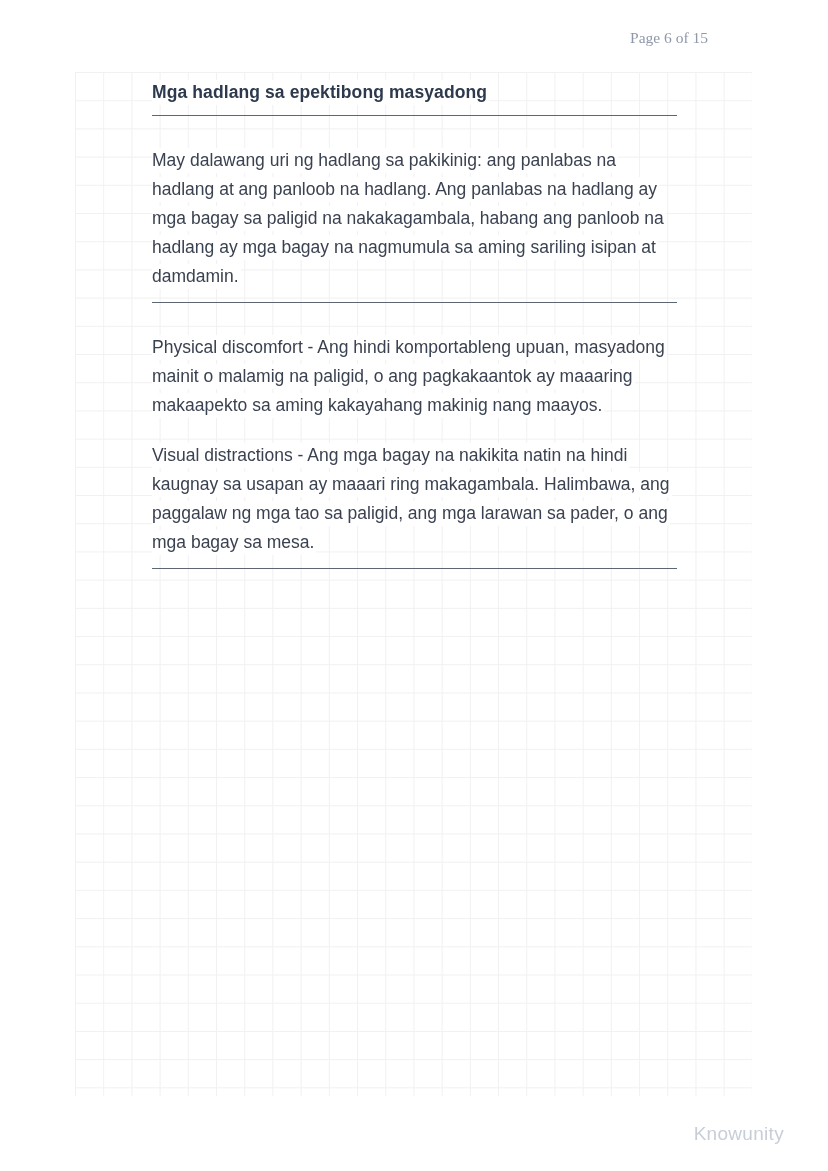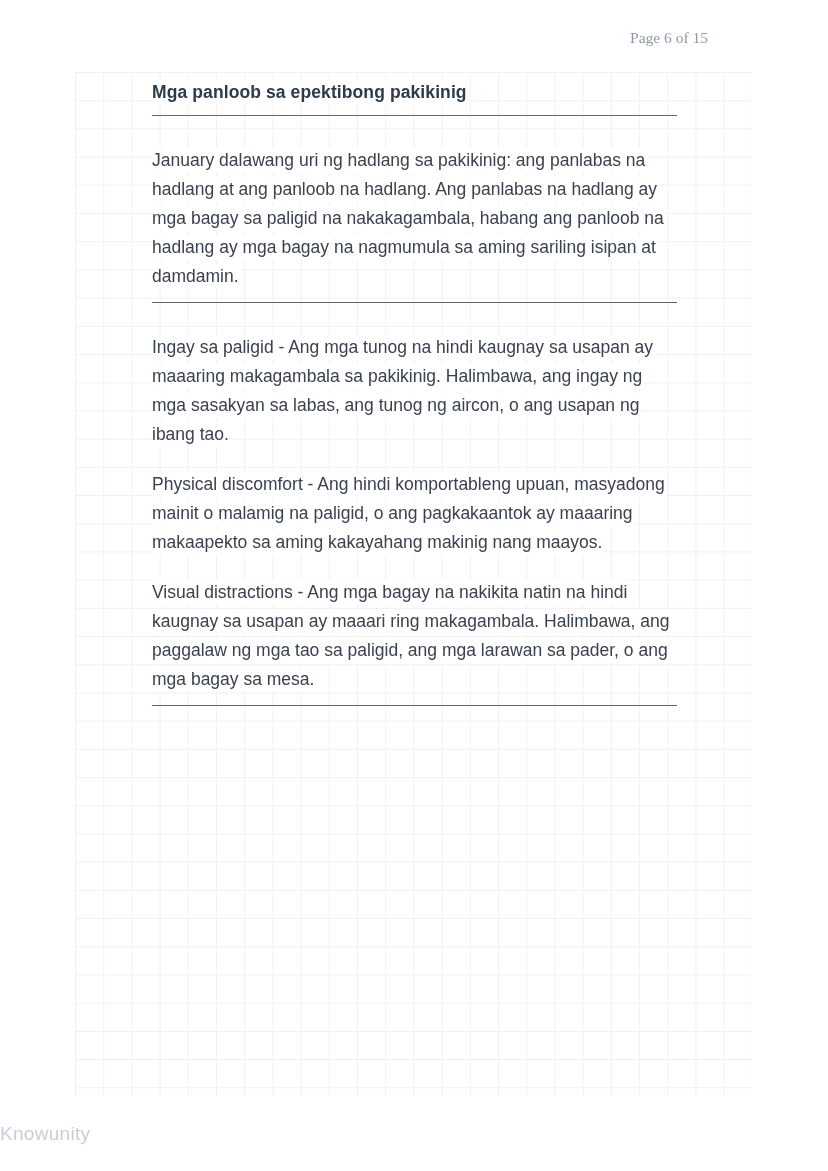--- a/index.html
+++ b/index.html
@@ -75,45 +75,44 @@
     background: var(--paper);
     padding: 2px 2px 3px 0;
     -webkit-box-decoration-break: clone;
     box-decoration-break: clone;
   }
   .page-footer {
     position: absolute;
     left: 0;
     bottom: 26px;
     width: 100%;
-    text-align: left;
+    text-align: right;
     font-size: 19px;
     color: var(--footer_brand);
     letter-spacing: 0.3px;
   }
 </style>
 </head>
 <body>
 
 <div class="page">
 
   <div class="page-header">Page 6 of 15</div>
 
   <div class="sheet">
     <section class="content">
 
-      <h2><span class="strip">Mga panloob sa epektibong pakikinig</span></h2>
+      <h2><span class="strip">Mga hadlang sa epektibong masyadong</span></h2>
       <hr class="heading-rule">
 
 
-      <p><span class="strip">January dalawang uri ng hadlang sa pakikinig: ang panlabas na hadlang at ang panloob na hadlang. Ang panlabas na hadlang ay mga bagay sa paligid na nakakagambala, habang ang panloob na hadlang ay mga bagay na nagmumula sa aming sariling isipan at damdamin.</span></p>
+      <p><span class="strip">May dalawang uri ng hadlang sa pakikinig: ang panlabas na hadlang at ang panloob na hadlang. Ang panlabas na hadlang ay mga bagay sa paligid na nakakagambala, habang ang panloob na hadlang ay mga bagay na nagmumula sa aming sariling isipan at damdamin.</span></p>
 
       <hr class="heading-rule">
 
-      <p><span class="strip">Ingay sa paligid - Ang mga tunog na hindi kaugnay sa usapan ay maaaring makagambala sa pakikinig. Halimbawa, ang ingay ng mga sasakyan sa labas, ang tunog ng aircon, o ang usapan ng ibang tao.</span></p>
 
       <p><span class="strip">Physical discomfort - Ang hindi komportableng upuan, masyadong mainit o malamig na paligid, o ang pagkakaantok ay maaaring makaapekto sa aming kakayahang makinig nang maayos.</span></p>
 
       <p><span class="strip">Visual distractions - Ang mga bagay na nakikita natin na hindi kaugnay sa usapan ay maaari ring makagambala. Halimbawa, ang paggalaw ng mga tao sa paligid, ang mga larawan sa pader, o ang mga bagay sa mesa.</span></p>
 
       <hr class="heading-rule">
 
 
     </section>
   </div>

